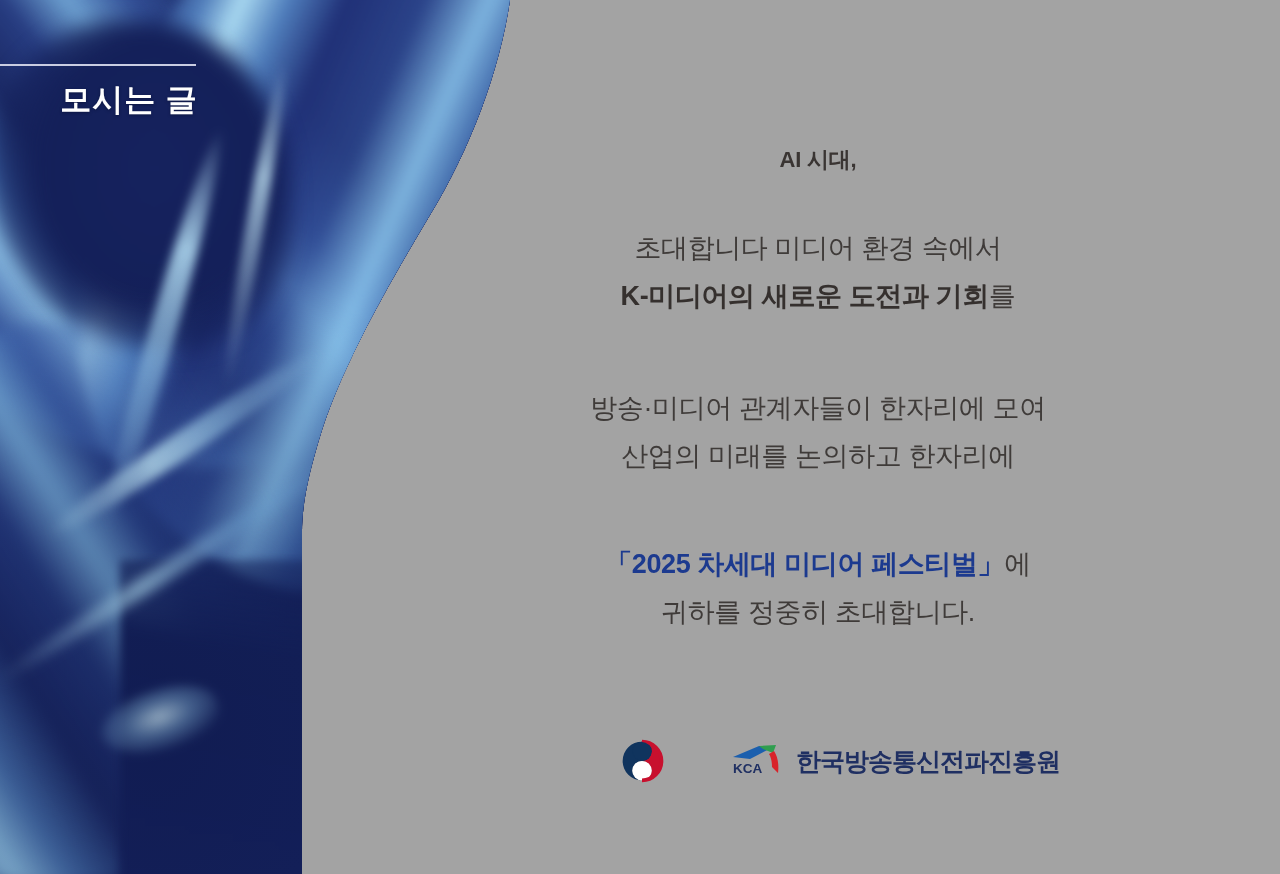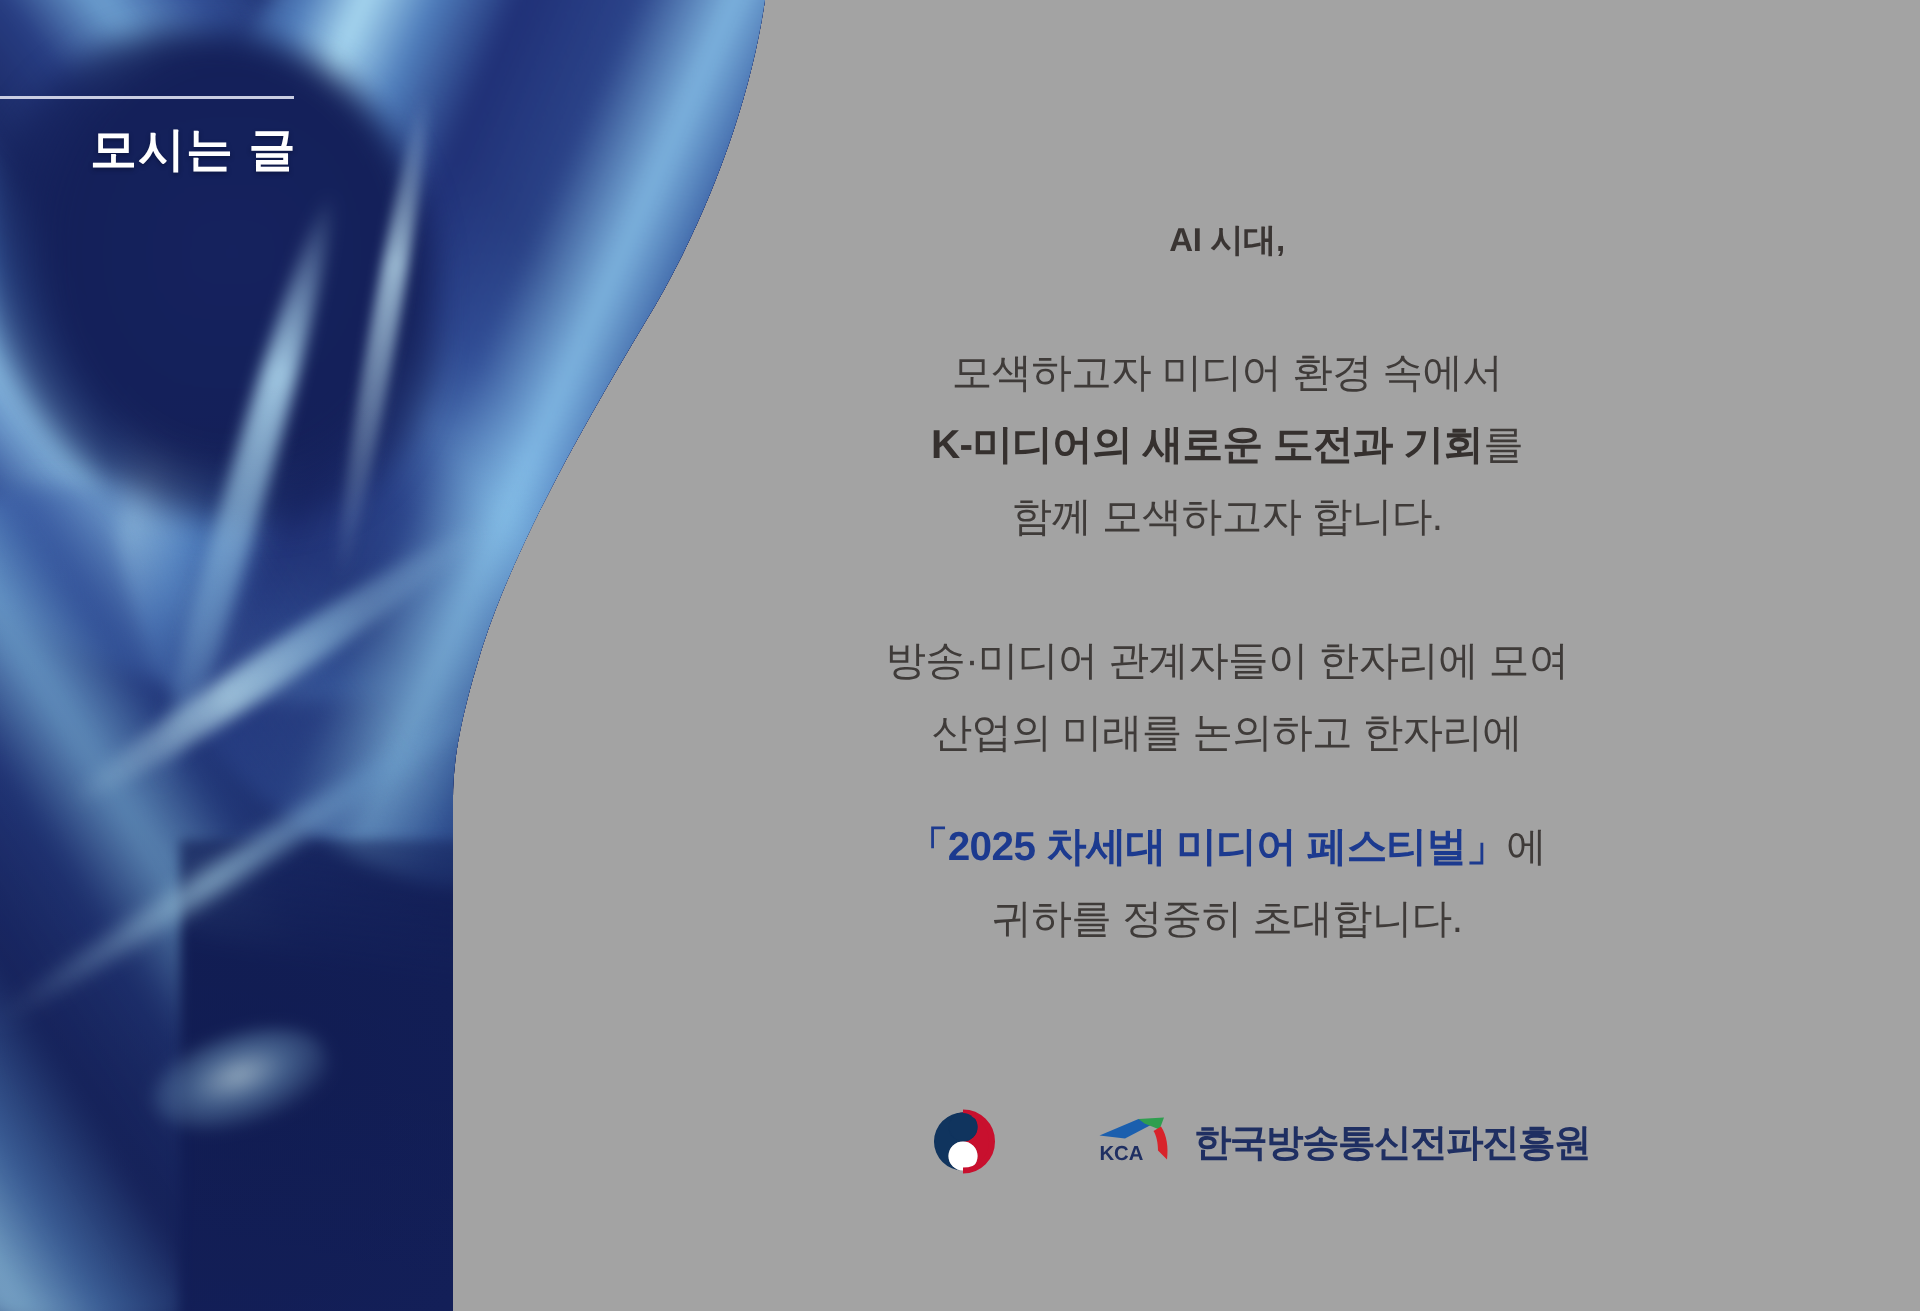--- a/index.html
+++ b/index.html
@@ -257,21 +257,21 @@
     position: absolute;
     left: 0;
     width: 596px;
     text-align: center;
     font-size: 27px;
     color: #3f3b39;
     line-height: 48px;
     letter-spacing: -0.4px;
   }
   .para-1 { top: 224px; }
-  .para-2 { top: 416px; }
+  .para-2 { top: 384px; }
   .para-3 { top: 540px; }
 
   .para .line { display: block; white-space: nowrap; }
   .b { font-weight: 700; color: #35302e; }
   .accent {
     font-weight: 700;
     color: #1c3a8f;
   }
   .bracket { font-weight: 700; color: #1c3a8f; }
 
@@ -326,23 +326,22 @@
 
     <div class="panel-rule"></div>
     <div class="panel-title">모시는 글</div>
   </div>
 
   <div class="content">
 
     <div class="headline">AI 시대,</div>
 
     <div class="para para-1">
-      <span class="line">모색하고자 미디어 환경 속에서</span>
+      <span class="line">초대합니다 미디어 환경 속에서</span>
       <span class="line"><span class="b">K-미디어의 새로운 도전과 기회</span><span>를</span></span>
-      <span class="line">함께 모색하고자 합니다.</span>
     </div>
 
     <div class="para para-2">
       <span class="line">방송·미디어 관계자들이 한자리에 모여</span>
       <span class="line">산업의 미래를 논의하고 한자리에</span>
     </div>
 
     <div class="para para-3">
       <span class="line"><span class="bracket">「</span><span class="accent">2025 차세대 미디어 페스티벌</span><span class="bracket">」</span><span>에</span></span>
       <span class="line">귀하를 정중히 초대합니다.</span>

